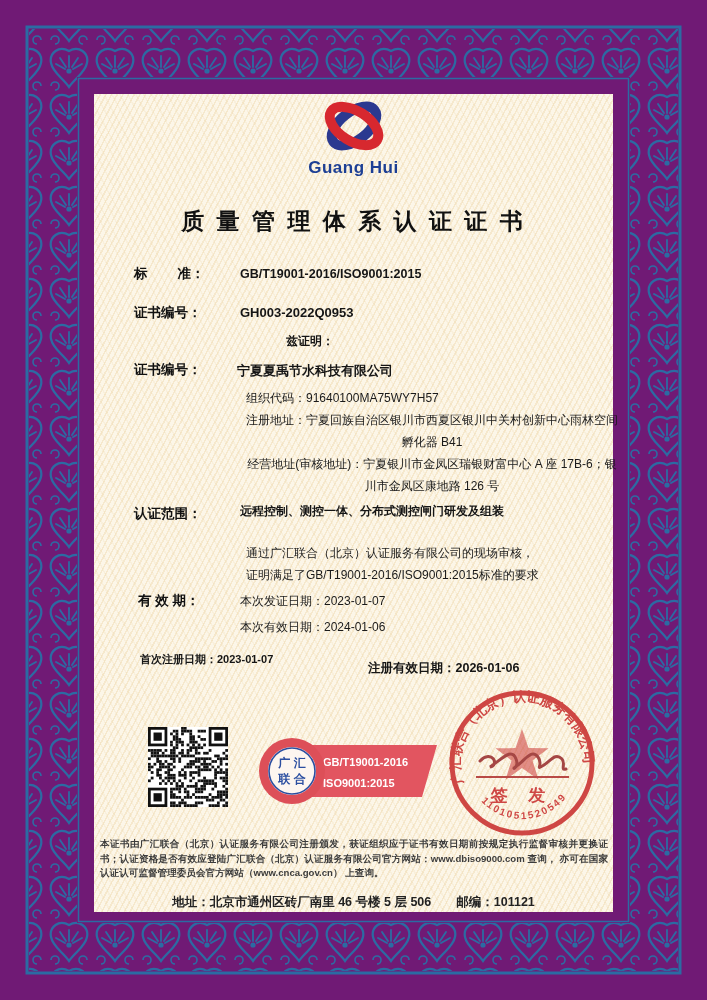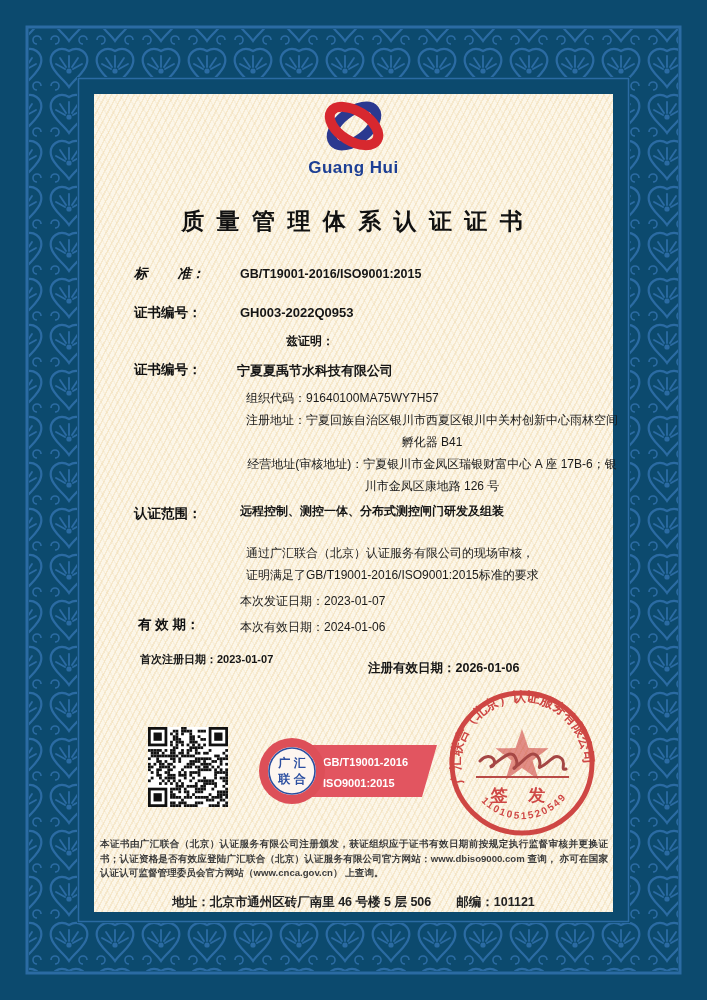--- a/index.html
+++ b/index.html
@@ -1,20 +1,20 @@
 <!DOCTYPE html>
 <html><head>
 <meta charset="utf-8">
 <style>
   * { margin:0; padding:0; box-sizing:border-box; }
   html,body { background:#e9e9e9; }
   body { font-family:"Liberation Sans", sans-serif; }
   .page {
     position:relative; width:707px; height:1000px; margin:0 auto;
-    background:#0c4a6e; overflow:hidden;
+    background:#701a75; overflow:hidden;
   }
   .border-svg { position:absolute; left:0; top:0; }
   .content {
     position:absolute; left:94px; top:94px; width:519px; height:818px;
     background:
       repeating-linear-gradient(118deg, rgba(236,210,160,0.38) 0 1.5px, rgba(255,252,244,0) 1.5px 5px),
       repeating-linear-gradient(62deg, rgba(240,220,180,0.25) 0 1.5px, rgba(255,252,244,0) 1.5px 7px),
       #fcf6e8;
   }
   .abs { position:absolute; }
@@ -73,21 +73,21 @@
           <ellipse rx="26" ry="14" transform="rotate(-38)" fill="none" stroke="#2b3990" stroke-width="10"></ellipse>
           <ellipse rx="27" ry="15" transform="rotate(32)" fill="none" stroke="#d7282f" stroke-width="10"></ellipse>
           <path d="M -24,-8 A 27,15 32 0 1 10,-16" transform="rotate(0)" fill="none" stroke="#d7282f" stroke-width="0"></path>
         </g>
       </svg>
       <div class="logo-text">Guang Hui</div>
     </div>
 
     <div class="abs cert-title">质 量 管 理 体 系 认 证 证 书</div>
 
-    <div class="abs lbl" style="left:40px; top:171px;font-style:italic;">标        准：</div>
+    <div class="abs lbl" style="left:40px; top:171px;">标        准：</div>
     <div class="abs val" style="left:146px; top:173px;">GB/T19001-2016/ISO9001:2015</div>
 
     <div class="abs lbl" style="left:40px; top:210px;">证书编号：</div>
     <div class="abs val" style="left:146px; top:211px; font-size:13px;">GH003-2022Q0953</div>
 
     <div class="abs val" style="left:152px; top:239px; font-size:12px;padding-left:40px;">兹证明：</div>
 
     <div class="abs lbl" style="left:40px; top:267px;">证书编号：</div>
     <div class="abs val" style="left:143px; top:268px; font-size:13px;">宁夏夏禹节水科技有限公司</div>
 
@@ -96,21 +96,21 @@
     <div class="abs small-val wrapblock" style="left:152px; top:315px;">注册地址：宁夏回族自治区银川市西夏区银川中关村创新中心雨林空间孵化器 B41</div>
 
     <div class="abs small-val wrapblock" style="left:152px; top:359px;">经营地址(审核地址)：宁夏银川市金凤区瑞银财富中心 A 座 17B-6；银川市金凤区康地路 126 号</div>
 
     <div class="abs lbl" style="left:40px; top:411px;">认证范围：</div>
     <div class="abs small-val" style="left:152px; top:448px;">通过广汇联合（北京）认证服务有限公司的现场审核，</div>
 
     <div class="abs val" style="left:146px; top:409px; font-size:12px;">远程控制、测控一体、分布式测控闸门研发及组装</div>
     <div class="abs small-val" style="left:152px; top:470px;">证明满足了GB/T19001-2016/ISO9001:2015标准的要求</div>
 
-    <div class="abs lbl" style="left:44px; top:498px;margin-top:24px;">有 效 期：</div>
+    <div class="abs lbl" style="left:44px; top:498px;">有 效 期：</div>
     <div class="abs small-val" style="left:146px; top:496px;">本次发证日期：2023-01-07</div>
     <div class="abs small-val" style="left:146px; top:522px;">本次有效日期：2024-01-06</div>
 
     <div class="abs val" style="left:46px; top:558px; font-size:11px;">首次注册日期：2023-01-07</div>
     <div class="abs val" style="left:274px; top:558px; font-size:12.5px;margin-top:8px;">注册有效日期：2026-01-06</div>
 
     <svg class="abs qr" width="80" height="80" viewBox="0 0 29 29">
       <rect x="0" y="0" width="29" height="29" fill="#ffffff"></rect>
       <g id="qr-cells" fill="#111111">
           <rect x="0" y="0" width="7" height="7" fill="#111"></rect>

